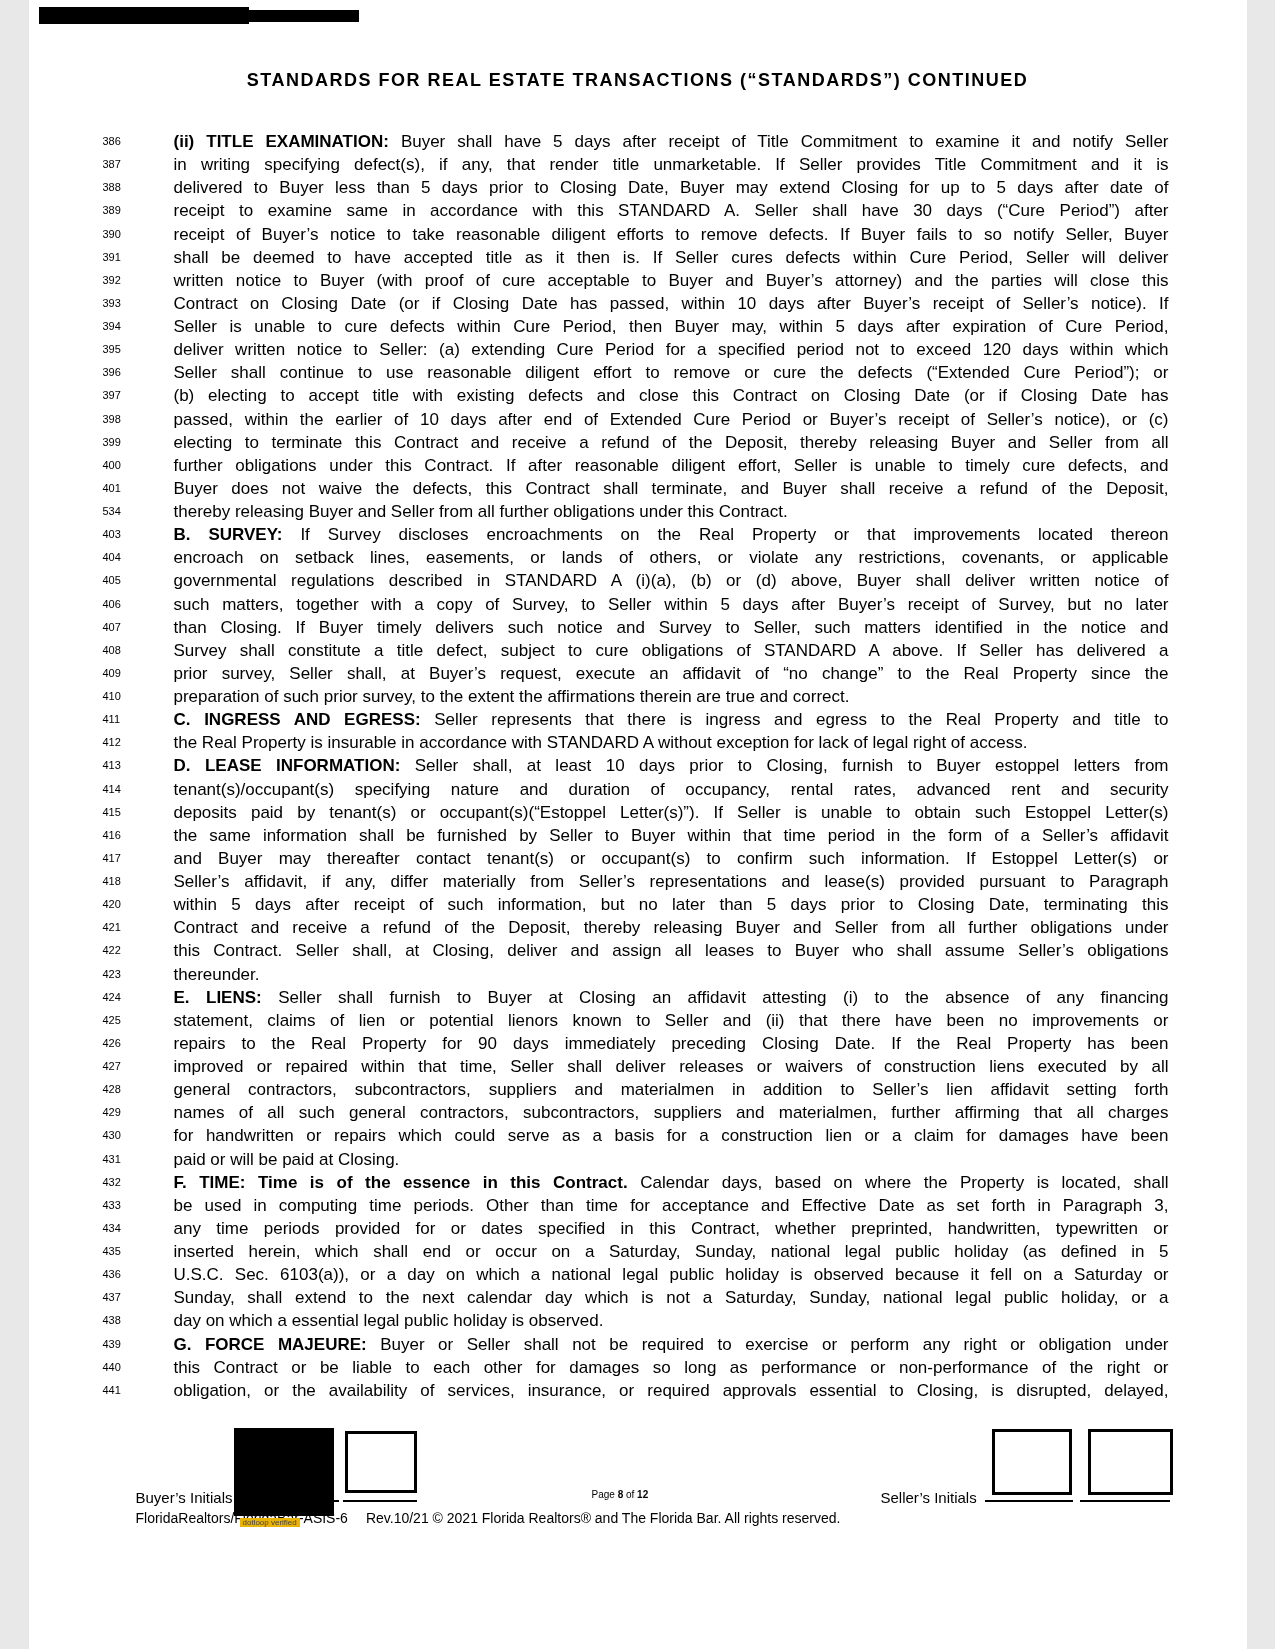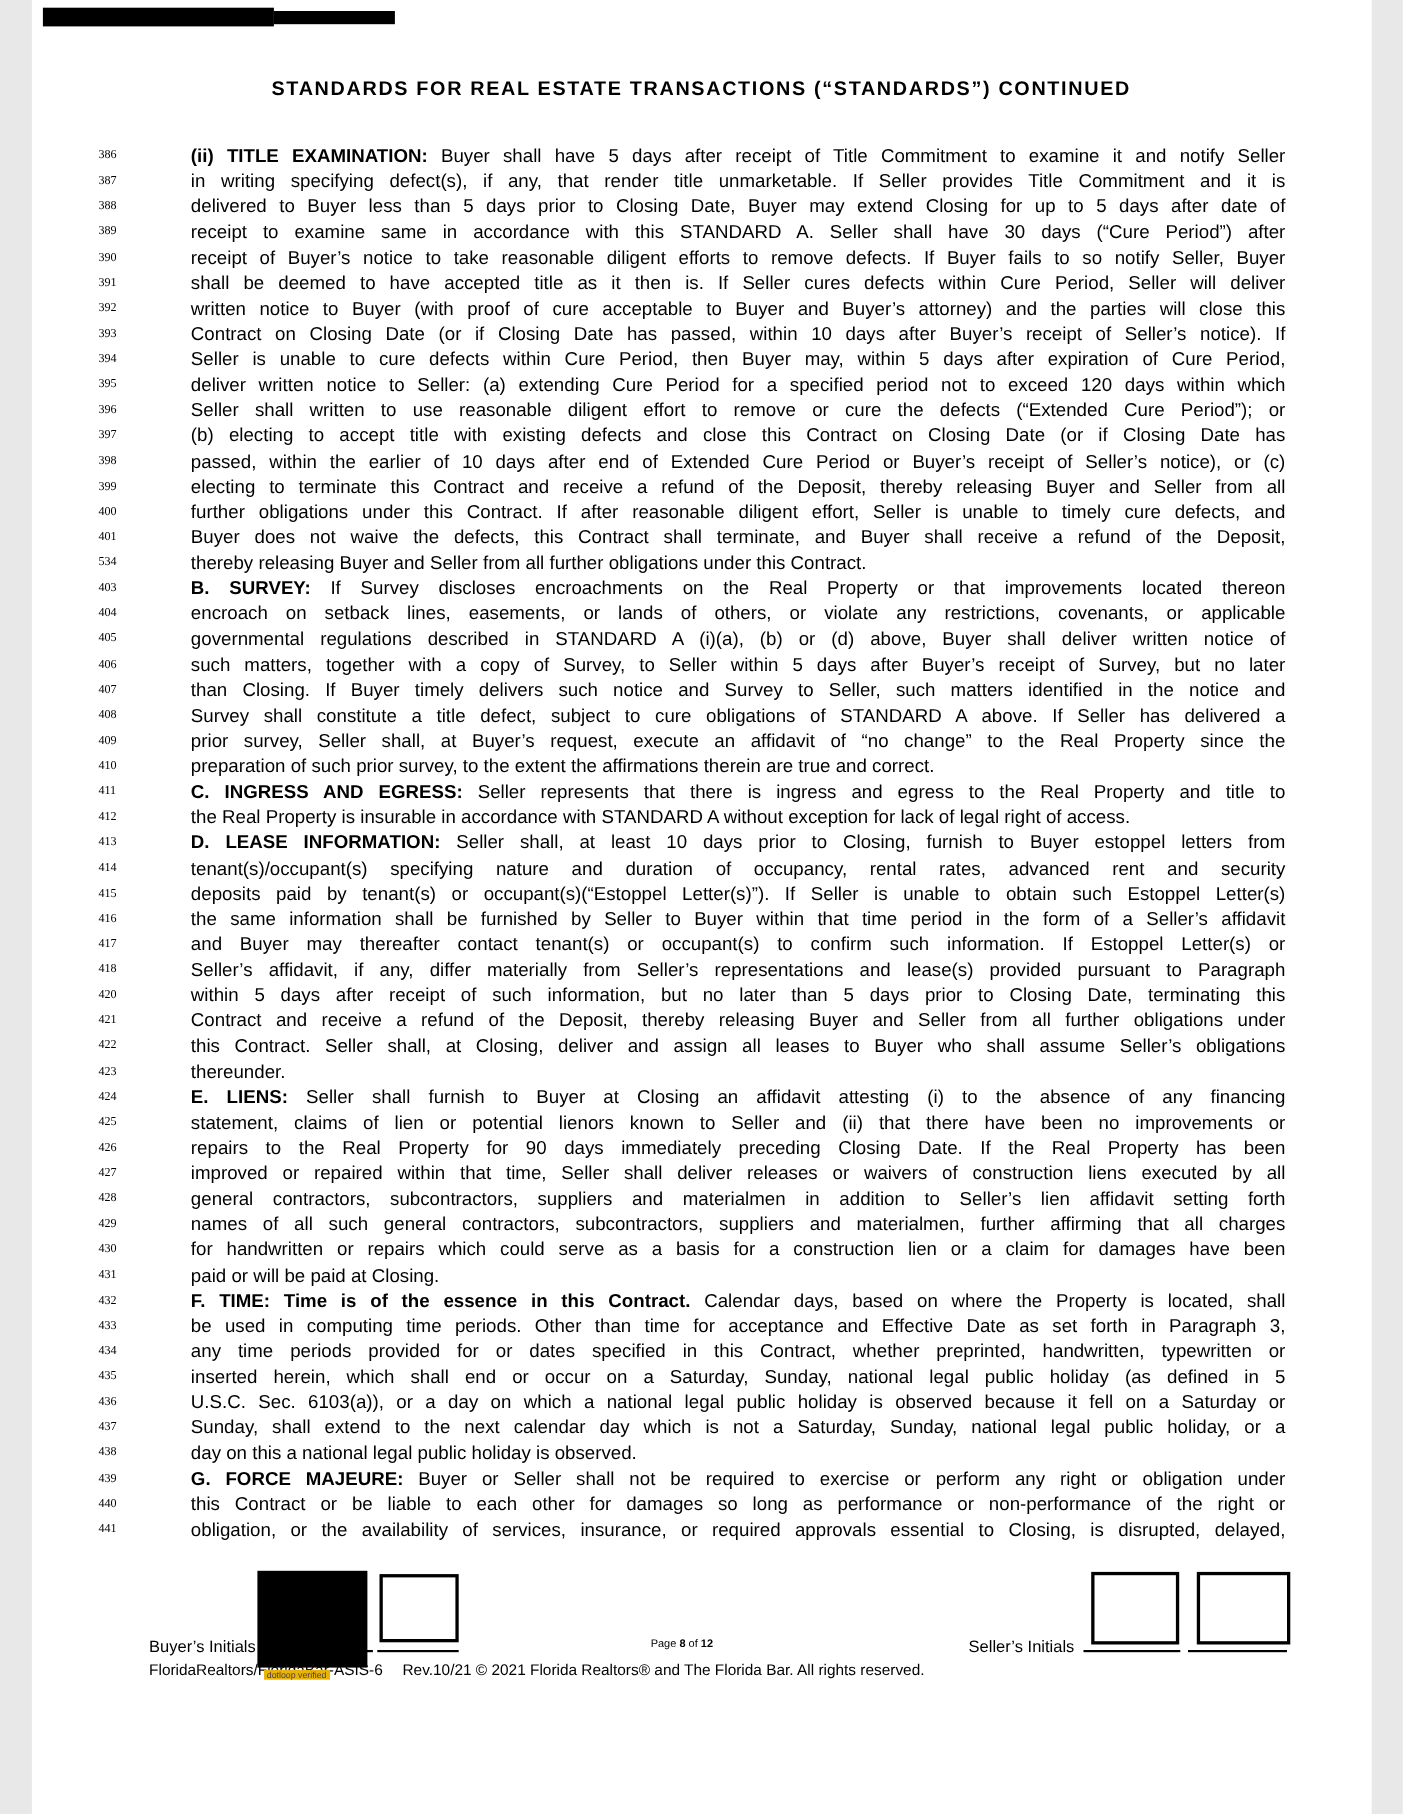--- a/index.html
+++ b/index.html
@@ -5,21 +5,21 @@
   html,body{margin:0;padding:0;background:#e8e8e8;}
   .page{position:relative;width:1218px;height:1649px;background:#ffffff;margin:0 auto;
         font-family:"Liberation Sans",sans-serif;color:#000;overflow:hidden;}
   .redact{position:absolute;background:#000;}
   .r1{left:10px;top:7px;width:210px;height:17px;}
   .r2{left:220px;top:10px;width:110px;height:12px;}
   .title{position:absolute;top:70px;left:0;width:100%;margin:0;text-align:center;
          font-size:18px;font-weight:bold;letter-spacing:1.5px;}
   .lines{position:absolute;top:130px;left:57px;width:1083px;}
   .line{position:relative;height:23.14px;}
-  .lnum{position:absolute;left:4px;top:0;font-size:11px;line-height:23.14px;color:#000;font-family:Liberation Serif, serif;}
+  .lnum{position:absolute;left:17px;top:0;font-size:11px;line-height:23.14px;color:#000;}
   .ltext{margin-left:88px;font-size:17px;line-height:23.14px;
          text-align:justify;text-align-last:justify;}
   .ltext.end{text-align-last:left;}
   .b{font-weight:bold;}
   
   .f-label{position:absolute;font-size:15px;}
   .buyers{left:107px;top:1489px;}
   .sellers{left:852px;top:1489px;}
   .f-page{position:absolute;left:563px;top:1489px;font-size:10px;}
   .uline{position:absolute;height:0;border-bottom:2px solid #000;}
@@ -84,21 +84,21 @@
       <div class="line">
         <span class="lnum">394</span>
         <div class="ltext"><span>Seller is unable to cure defects within Cure Period, then Buyer may, within 5 days after expiration of Cure Period,</span></div>
       </div>
       <div class="line">
         <span class="lnum">395</span>
         <div class="ltext"><span>deliver written notice to Seller: (a) extending Cure Period for a specified period not to exceed 120 days within which</span></div>
       </div>
       <div class="line">
         <span class="lnum">396</span>
-        <div class="ltext"><span>Seller shall written to use reasonable diligent effort to remove or cure the defects (“Extended Cure Period”); or</span></div>
+        <div class="ltext"><span>Seller shall continue to use reasonable diligent effort to remove or cure the defects (“Extended Cure Period”); or</span></div>
       </div>
       <div class="line">
         <span class="lnum">397</span>
         <div class="ltext"><span>(b) electing to accept title with existing defects and close this Contract on Closing Date (or if Closing Date has</span></div>
       </div>
       <div class="line">
         <span class="lnum">398</span>
         <div class="ltext"><span>passed, within the earlier of 10 days after end of Extended Cure Period or Buyer’s receipt of Seller’s notice), or (c)</span></div>
       </div>
       <div class="line">
@@ -248,21 +248,21 @@
       <div class="line">
         <span class="lnum">436</span>
         <div class="ltext"><span>U.S.C. Sec. 6103(a)), or a day on which a national legal public holiday is observed because it fell on a Saturday or</span></div>
       </div>
       <div class="line">
         <span class="lnum">437</span>
         <div class="ltext"><span>Sunday, shall extend to the next calendar day which is not a Saturday, Sunday, national legal public holiday, or a</span></div>
       </div>
       <div class="line">
         <span class="lnum">438</span>
-        <div class="ltext end"><span>day on this a national legal public holiday is observed.</span></div>
+        <div class="ltext end"><span>day on which a essential legal public holiday is observed.</span></div>
       </div>
       <div class="line">
         <span class="lnum">439</span>
         <div class="ltext"><span class="b">G.  FORCE MAJEURE: </span><span>Buyer or Seller shall not be required to exercise or perform any right or obligation under</span></div>
       </div>
       <div class="line">
         <span class="lnum">440</span>
         <div class="ltext"><span>this Contract or be liable to each other for damages so long as performance or non-performance of the right or</span></div>
       </div>
       <div class="line">

